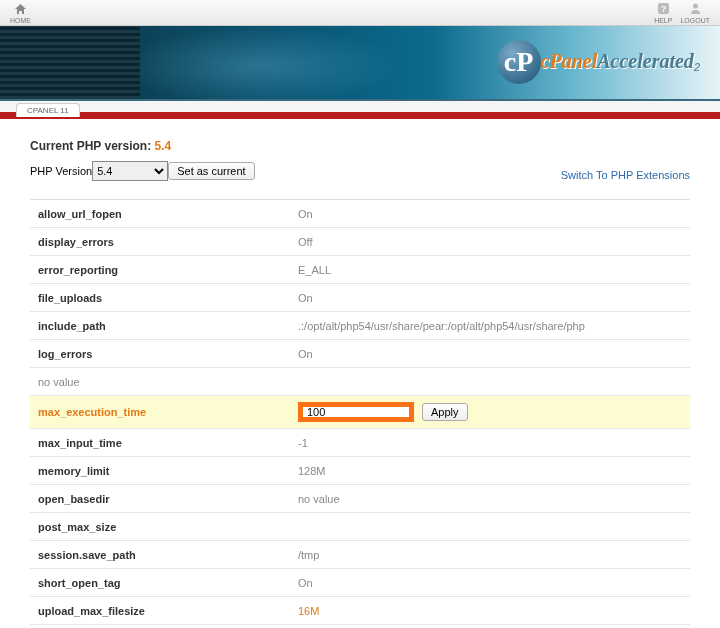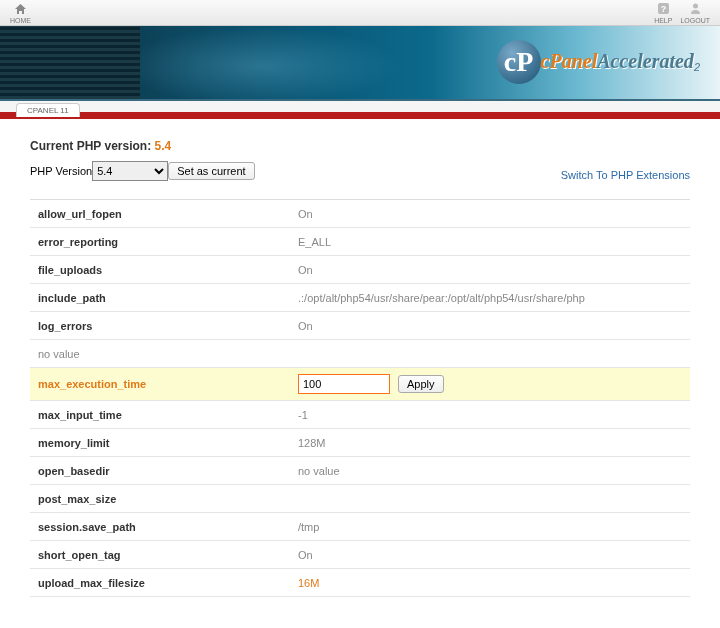--- a/index.html
+++ b/index.html
@@ -26,21 +26,21 @@
 .ver-select { width: 76px; height: 20px; font-size: 11px; border: 1px solid #888; }
 .btn { background: linear-gradient(#fdfdfd, #eee); border: 1px solid #aaa; border-radius: 3px; padding: 2px 8px; font-size: 11px; cursor: pointer; }
 .ext-link { color: #2a6aa8; font-size: 11px; cursor: pointer; }
 .opts-table { width: 100%; border-top: 1px solid #ddd; }
 .opt-row { display: flex; align-items: center; border-bottom: 1px solid #e5e5e5; padding: 6px 8px; min-height: 28px; }
 .opt-name { width: 260px; font-weight: bold; font-size: 11px; color: #333; }
 .opt-val { flex: 1; color: #888; font-size: 11px; }
 .opt-val.orange { color: #e07a1a; }
 .opt-row.editing { background: #fdfcd1; }
 .opt-row.editing .opt-name { color: #e07a1a; }
-.val-input { width: 92px; height: 20px; border: 1px solid #f97316; padding: 0 4px; font-size: 11px; margin-right: 8px; }
+.val-input { width: 116px; height: 20px; border: 5px solid #f97316; padding: 0 4px; font-size: 11px; margin-right: 8px; }
 .save-row { padding: 6px 0; }
 </style>
 </head>
 <body>
 
 <div class="topbar">
   <div class="topbar-left">
     <div class="topbar-item">
       <span class="topbar-icon">
         <svg width="13" height="12" viewBox="0 0 13 12">
@@ -103,20 +103,24 @@
     </div>
     <div class="ext-link">Switch To PHP Extensions</div>
   </div>
 
   <div class="opts-table" id="opts">
       <div class="opt-row">
         <div class="opt-name">allow_url_fopen</div>
         <div class="opt-val">On</div>
       </div>
       <div class="opt-row">
+        <div class="opt-name">display_errors</div>
+        <div class="opt-val">Off</div>
+      </div>
+      <div class="opt-row">
         <div class="opt-name">error_reporting</div>
         <div class="opt-val">E_ALL</div>
       </div>
       <div class="opt-row">
         <div class="opt-name">file_uploads</div>
         <div class="opt-val">On</div>
       </div>
       <div class="opt-row">
         <div class="opt-name">include_path</div>
         <div class="opt-val">.:/opt/alt/php54/usr/share/pear:/opt/alt/php54/usr/share/php</div>

